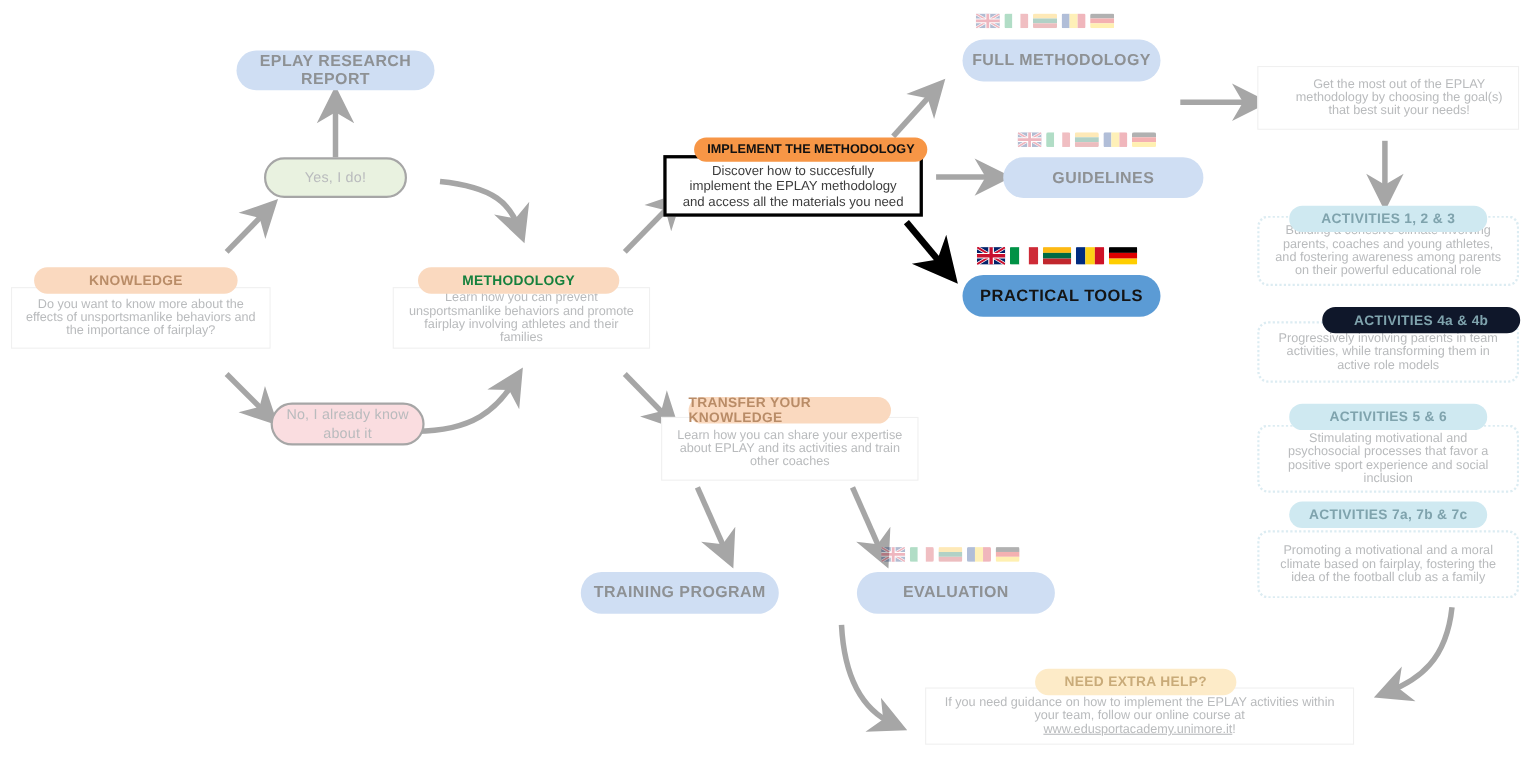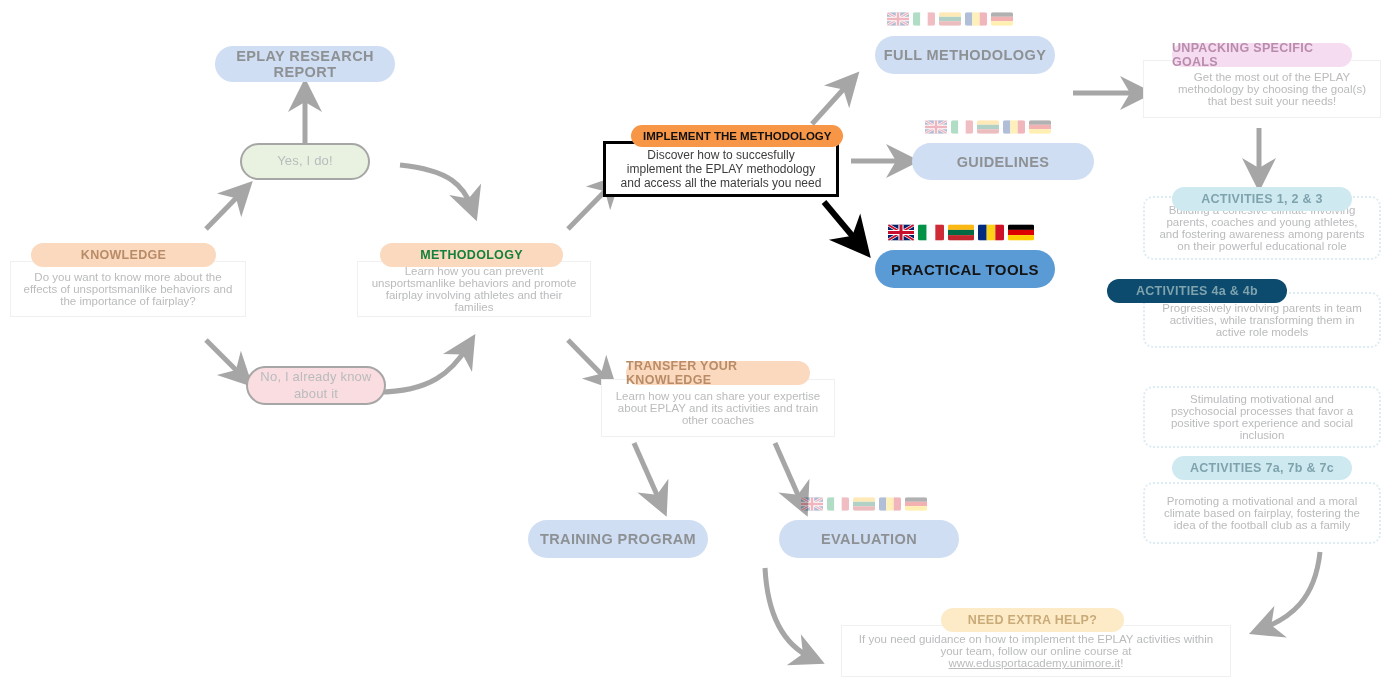--- a/index.html
+++ b/index.html
@@ -379,40 +379,40 @@
       </span>
   </div>
 
   <div class="node pill btn-blue" style="left:779px;top:520px;width:180px;height:38px;">
     <span>EVALUATION</span>
   </div>
 
   <div class="sec-box" style="left:1143px;top:60px;width:238px;height:58px;padding-left:20px;">
     <span class="card-txt body-muted">Get the most out of the EPLAY methodology by choosing the goal(s) that best suit your needs!</span>
   </div>
-  <div class="sec-head" style="left:1172px;top:43px;width:180px;background:#f5dcf0;color:#b98cae;">
-    <span>UNPACKING SPECIFIC GOALS</span>
-  </div>
 
   <div class="sec-box dotted" style="left:1143px;top:196px;width:238px;height:64px;">
     <span class="card-txt body-muted">Building a cohesive climate involving parents, coaches and young athletes, and fostering awareness among parents on their powerful educational role</span>
   </div>
   <div class="sec-head" style="left:1172px;top:187px;width:180px;background:#cfe9f1;color:#7fa3ad;">
     <span>ACTIVITIES 1, 2 &amp; 3</span>
   </div>
 
   <div class="sec-box dotted" style="left:1143px;top:292px;width:238px;height:56px;">
     <span class="card-txt body-muted">Progressively involving parents in team activities, while transforming them in active role models</span>
   </div>
-  <div class="sec-head" style="left:1107px;top:279px;width:180px;background:#0c4a6e;color:#7fa3ad;">
+  <div class="sec-head" style="left:1202px;top:279px;width:180px;background:#0f172a;color:#7fa3ad;">
     <span>ACTIVITIES 4a &amp; 4b</span>
   </div>
 
   <div class="sec-box dotted" style="left:1143px;top:386px;width:238px;height:62px;">
     <span class="card-txt body-muted">Stimulating motivational and psychosocial processes that favor a positive sport experience and social inclusion</span>
+  </div>
+  <div class="sec-head" style="left:1172px;top:367px;width:180px;background:#cfe9f1;color:#7fa3ad;">
+    <span>ACTIVITIES 5 &amp; 6</span>
   </div>
 
   <div class="sec-box dotted" style="left:1143px;top:482px;width:238px;height:62px;">
     <span class="card-txt body-muted">Promoting a motivational and a moral climate based on fairplay, fostering the idea of the football club as a family</span>
   </div>
   <div class="sec-head" style="left:1172px;top:456px;width:180px;background:#cfe9f1;color:#7fa3ad;">
     <span>ACTIVITIES 7a, 7b &amp; 7c</span>
   </div>
 
   <div class="sec-box" style="left:841px;top:625px;width:390px;height:52px;">

